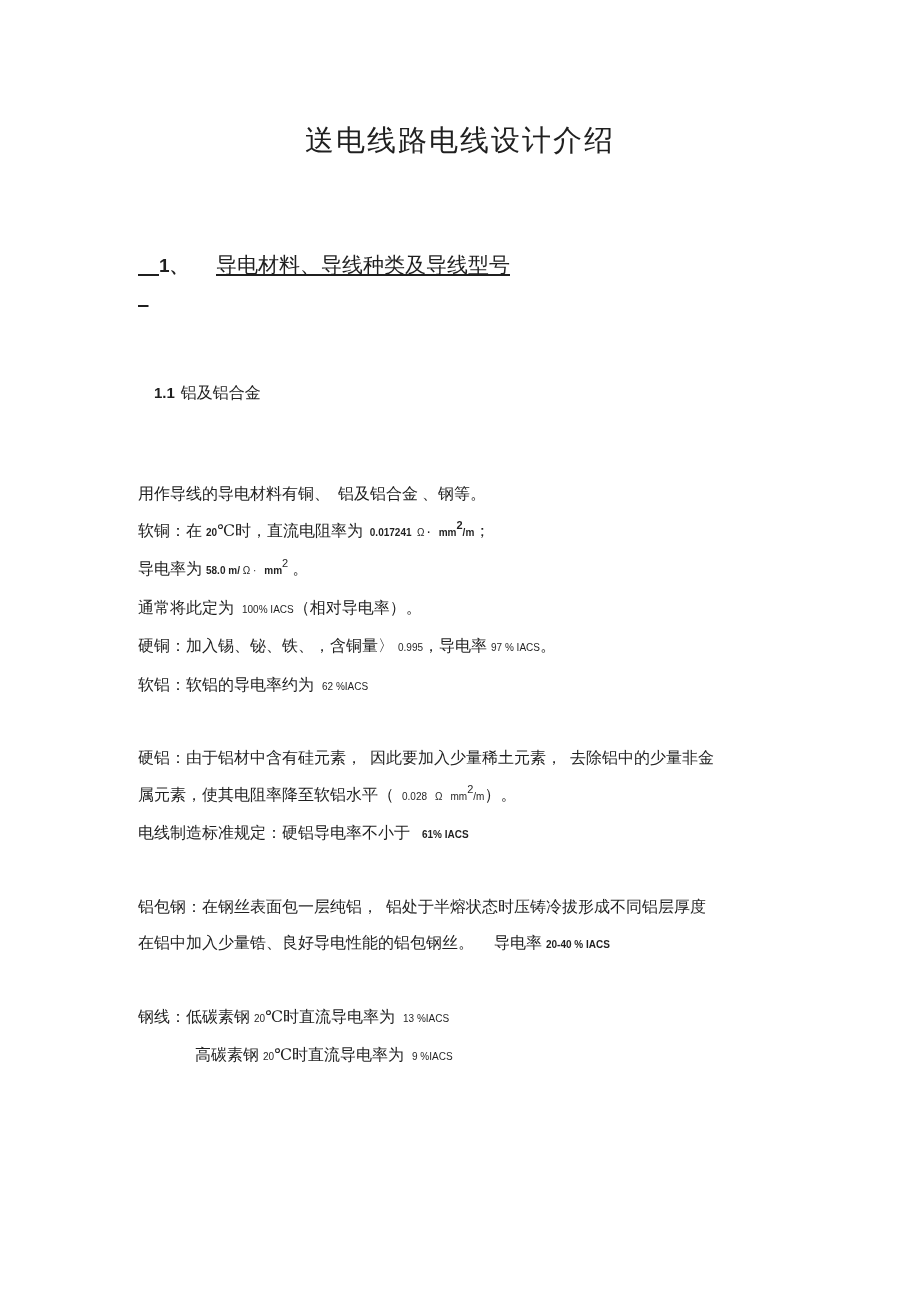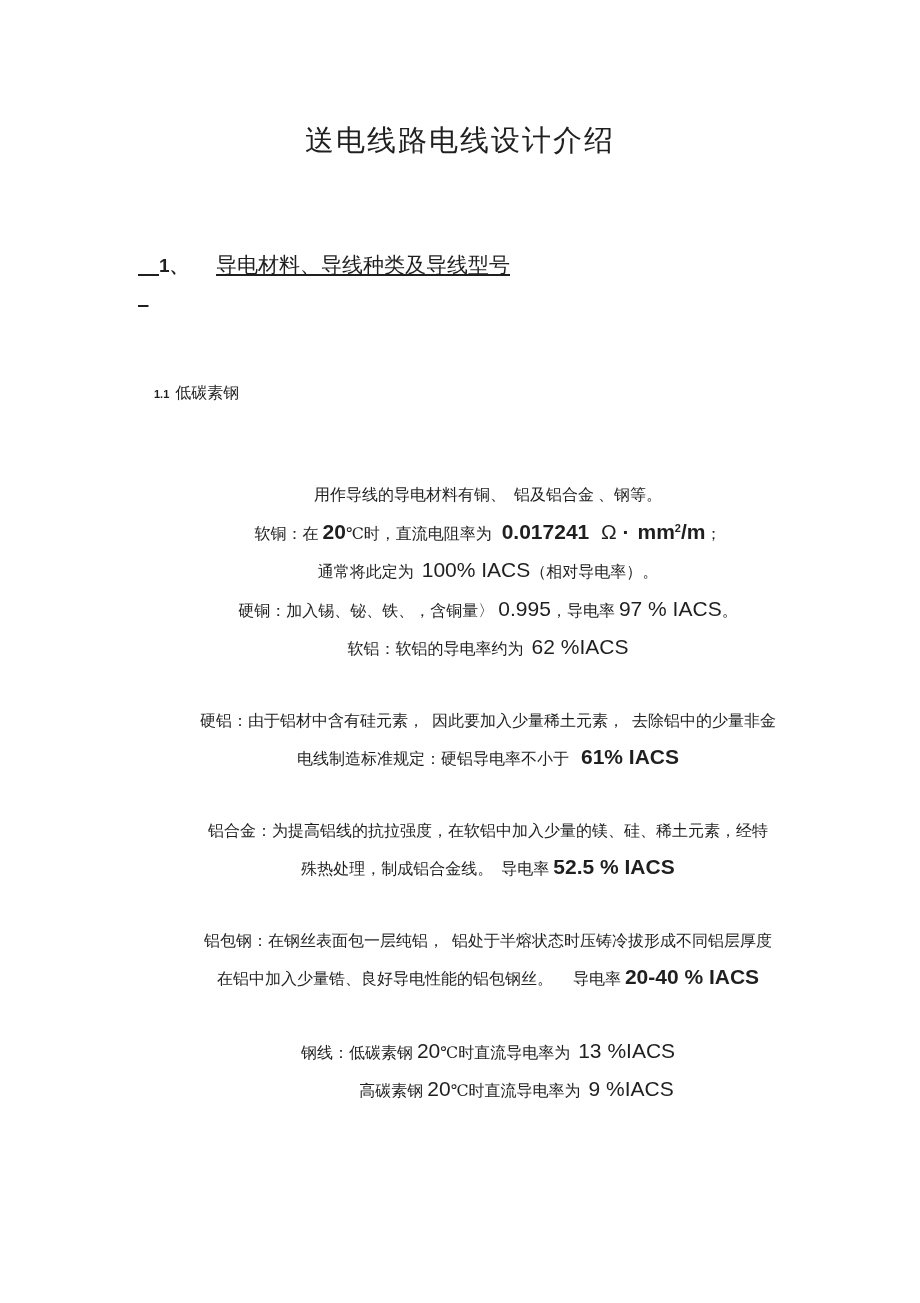--- a/index.html
+++ b/index.html
@@ -50,39 +50,38 @@
   .h2 {
     margin: 46px 0 0 138px;
     font-size: 16px;
     line-height: 24px;
     font-weight: normal;
     white-space: pre;
   }
   .h2 .num {
     font-family: "Liberation Sans", "DejaVu Sans", sans-serif;
     font-weight: bold;
-    font-size: 11px;
+    font-size: 15px;
     margin-right: 6px;
   }
   .body-blocks {
     margin: 47px 0 0 138px;
     width: 700px;
-    text-align: center;
   }
   .block {
     margin: 0 0 35px 0;
   }
   .line {
     font-size: 16px;
     line-height: 36.5px;
     white-space: pre;
   }
   .sans {
     font-family: "Liberation Sans", "DejaVu Sans", sans-serif;
-    font-size: 21px;
+    font-size: 10px;
   }
   .b { font-weight: bold; }
   sup.s2 {
     position: relative;
     top: -7px;
     vertical-align: baseline;
     line-height: 0;
     font-size: 11px;
   }
 </style>
@@ -91,38 +90,36 @@
 
 <div class="page">
 
   <h1 class="doc-title">送电线路电线设计介绍</h1>
 
   <div class="h1">
     <span class="num">1、</span><span>导电材料、导线种类及导线型号</span>
   </div>
 
   <div class="h2">
-    <span class="num">1.1</span><span>低碳素钢</span>
+    <span class="num">1.1</span><span>铝及铝合金</span>
   </div>
 
   <div class="body-blocks">
       <div class="block">
         <div class="line"><span>用作导线的导电材料有铜、  铝及铝合金 、钢等。</span></div>
         <div class="line"><span>软铜：在 </span><span class="sans b">20</span><span>℃时，直流电阻率为 </span><span class="sans b"> 0.017241 </span><span class="sans"> Ω </span><span class="sans b">·</span><span>  </span><span class="sans b">mm</span><sup class="s2 sans b">2</sup><span class="sans b">/m</span><span>；</span></div>
+        <div class="line"><span>导电率为 </span><span class="sans b">58.0 m/</span><span class="sans"> Ω </span><span class="sans">·</span><span>  </span><span class="sans b">mm</span><sup class="s2 sans">2</sup><span> 。</span></div>
         <div class="line"><span>通常将此定为  </span><span class="sans">100% IACS</span><span>（相对导电率）。</span></div>
         <div class="line"><span>硬铜：加入锡、铋、铁、，含铜量〉 </span><span class="sans">0.995</span><span>，导电率 </span><span class="sans">97 % IACS</span><span>。</span></div>
         <div class="line"><span>软铝：软铝的导电率约为  </span><span class="sans">62 %IACS</span></div>
       </div>
       <div class="block">
         <div class="line"><span>硬铝：由于铝材中含有硅元素，  因此要加入少量稀土元素，  去除铝中的少量非金</span></div>
+        <div class="line"><span>属元素，使其电阻率降至软铝水平（  </span><span class="sans">0.028</span><span>  </span><span class="sans">Ω</span><span>  </span><span class="sans">mm</span><sup class="s2 sans">2</sup><span class="sans">/m</span><span>）。</span></div>
         <div class="line"><span>电线制造标准规定：硬铝导电率不小于   </span><span class="sans b">61% IACS</span></div>
-      </div>
-      <div class="block">
-        <div class="line"><span>铝合金：为提高铝线的抗拉强度，在软铝中加入少量的镁、硅、稀土元素，经特</span></div>
-        <div class="line"><span>殊热处理，制成铝合金线。  导电率 </span><span class="sans b">52.5 % IACS</span></div>
       </div>
       <div class="block">
       </div>
       <div class="block">
         <div class="line"><span>铝包钢：在钢丝表面包一层纯铝，  铝处于半熔状态时压铸冷拔形成不同铝层厚度</span></div>
         <div class="line"><span>在铝中加入少量锆、良好导电性能的铝包钢丝。     导电率 </span><span class="sans b">20-40 % IACS</span></div>
       </div>
       <div class="block">
         <div class="line"><span>钢线：低碳素钢 </span><span class="sans">20</span><span>℃时直流导电率为  </span><span class="sans">13 %IACS</span></div>
         <div class="line" style="padding-left: 57px;"><span>高碳素钢 </span><span class="sans">20</span><span>℃时直流导电率为  </span><span class="sans">9 %IACS</span></div>

